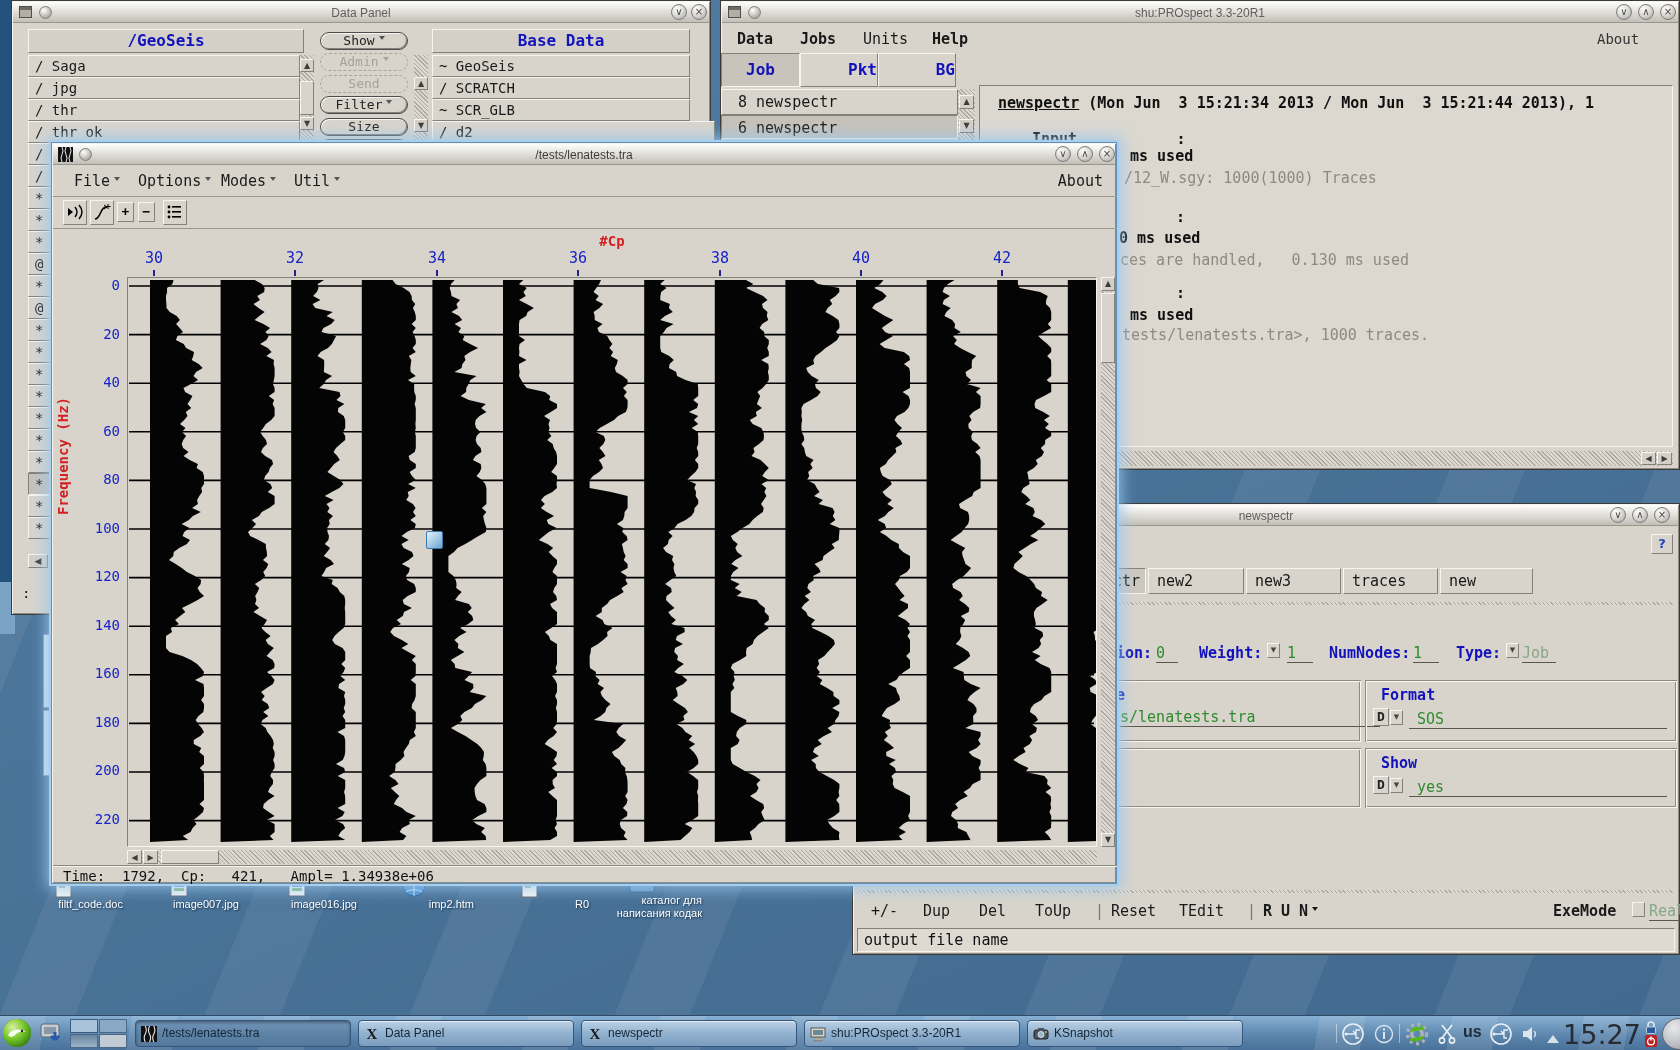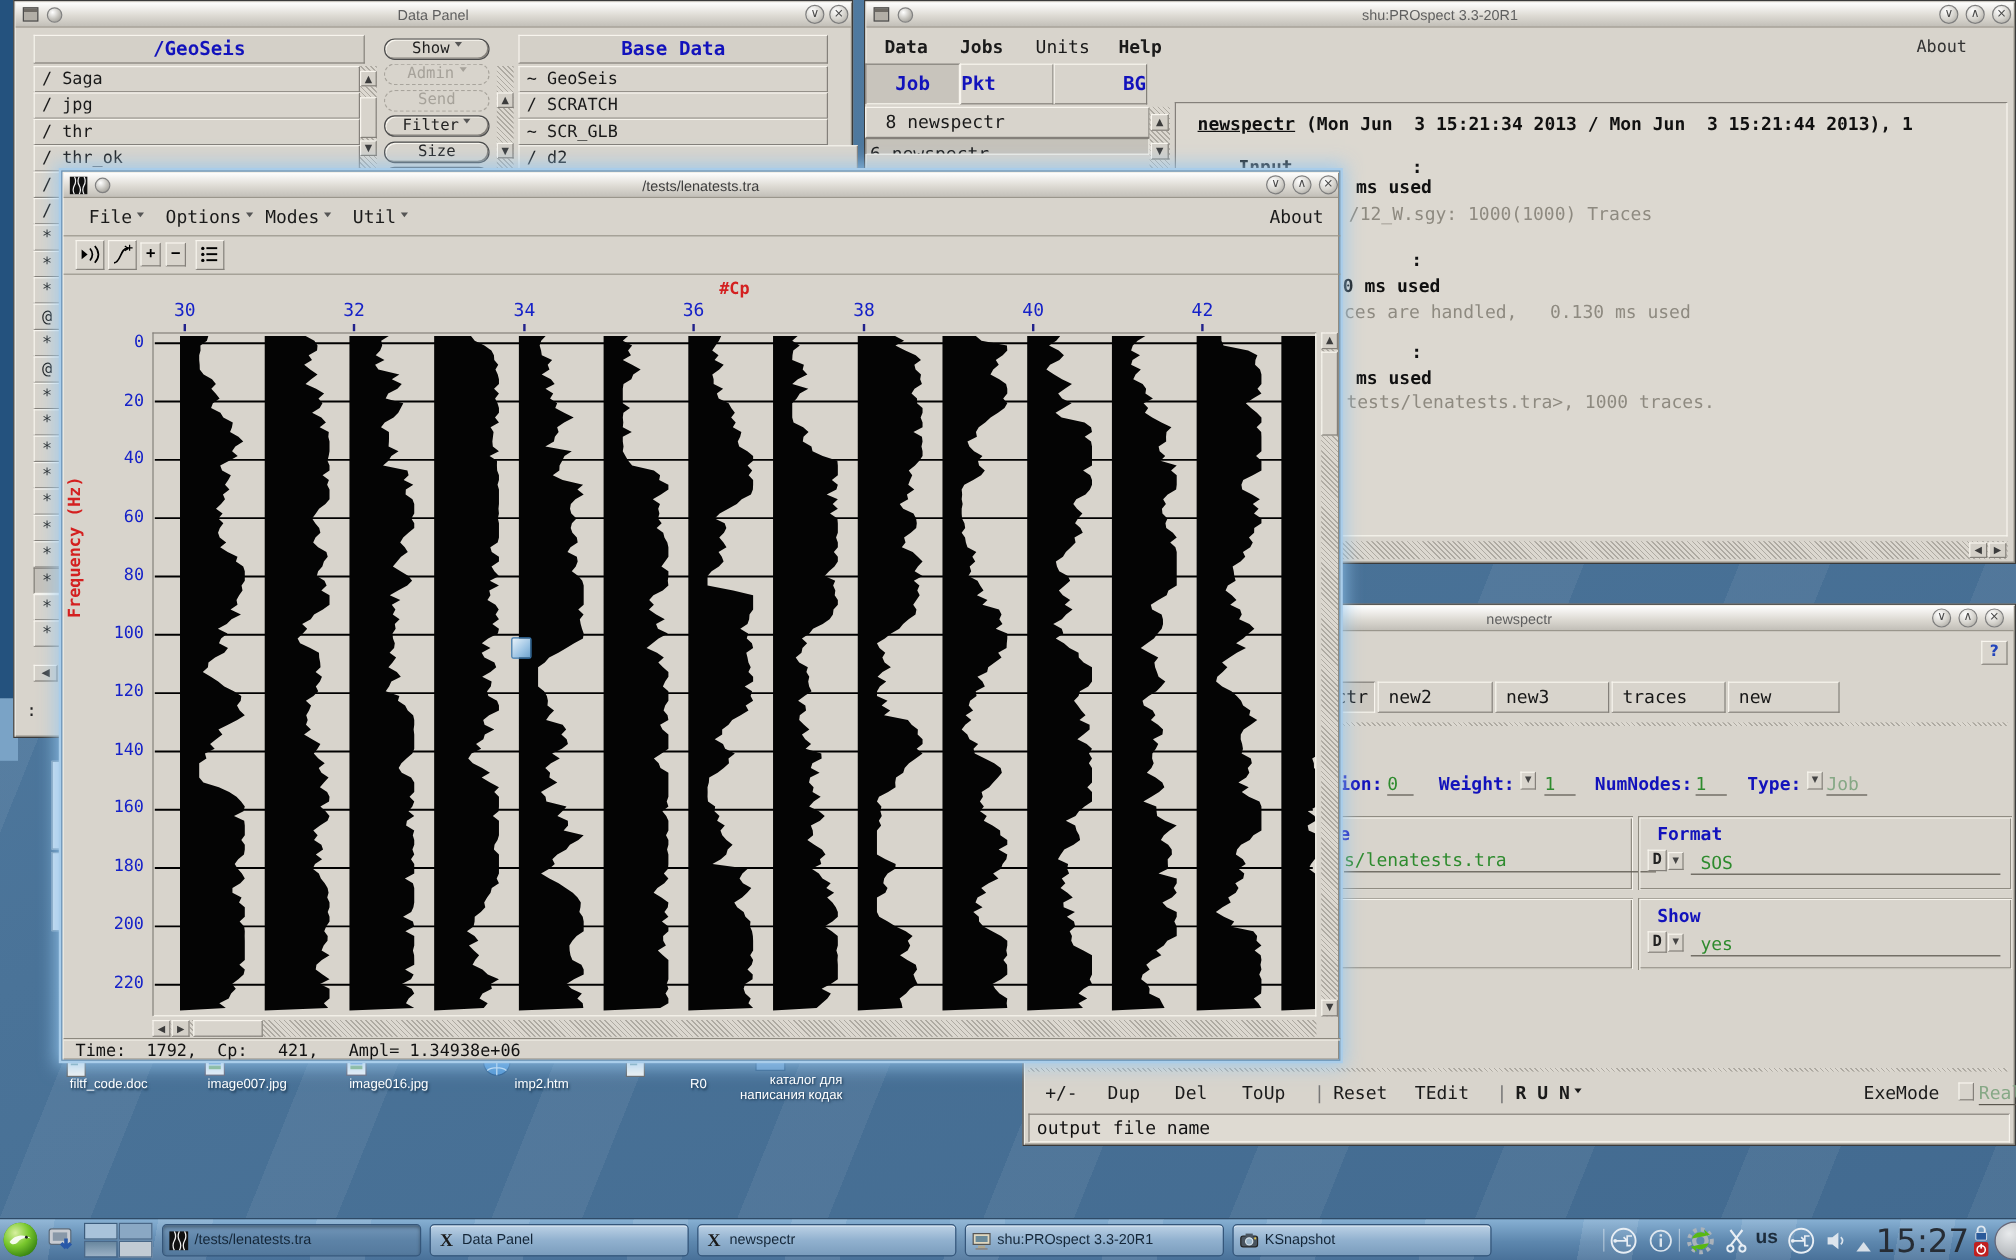--- a/index.html
+++ b/index.html
@@ -195,25 +195,25 @@
       <span class="wbtn" style="left:938px">×</span>
     </div>
 
     <div class="men grn" style="left:16px;top:28px;font-weight:bold">Data</div>
     <div class="men grn" style="left:79px;top:28px;font-weight:bold">Jobs</div>
     <div class="men grn" style="left:142px;top:28px;font-weight:normal">Units</div>
     <div class="men grn" style="left:211px;top:28px;font-weight:bold">Help</div>
     <div class="men" style="left:876px;top:28px;font-size:14px;color:#333">About</div>
 
     <div class="abs sz" style="left:0;top:52px;width:79px;height:34px;background:#c8c4bc;text-align:center;font:bold 16px/32px 'DejaVu Sans Mono',monospace;color:#1212bc">Job</div>
-    <div class="abs rz" style="left:79px;top:52px;width:78px;height:34px;text-align:left;font:bold 16px/32px 'DejaVu Sans Mono',monospace;color:#1212bc">Pkt</div>
+    <div class="abs rz" style="left:79px;top:52px;width:78px;height:34px;text-align:right;font:bold 16px/32px 'DejaVu Sans Mono',monospace;color:#1212bc">Pkt</div>
     <div class="abs rz" style="left:157px;top:52px;width:78px;height:34px;text-align:right;font:bold 16px/32px 'DejaVu Sans Mono',monospace;color:#1212bc">BG</div>
 
     <div class="row rz" style="left:0;top:88px;width:237px;height:26px;font:15px/24px 'DejaVu Sans Mono',monospace;padding-left:16px">8 newspectr</div>
-    <div class="row sz rowsel" style="left:0;top:114px;width:237px;height:14px;font:15px/24px 'DejaVu Sans Mono',monospace;padding-left:3px">6 newspectr</div>
+    <div class="row sz rowsel" style="left:0;top:114px;width:237px;height:24px;font:15px/24px 'DejaVu Sans Mono',monospace;padding-left:16px">6 newspectr</div>
     <div class="abs stip" style="left:237px;top:88px;width:17px;height:380px">
       <div class="sbtn rz" style="left:1px;top:6px;width:15px;height:14px">▲</div>
       <div class="sbtn rz" style="left:1px;top:30px;width:15px;height:14px">▼</div>
     </div>
 
     <div class="abs sz" style="left:258px;top:84px;width:694px;height:362px;background:#dcd8d0;overflow:hidden">
       <div class="pl" style="left:18px;top:8px"><span class="bu">newspectr</span><span> (Mon Jun  3 15:21:34 2013 / Mon Jun  3 15:21:44 2013), 1</span></div>
       <div class="pl" style="left:52px;top:44px">Input           :</div>
       <div class="pl" style="left:150px;top:61px">ms used</div>
       <div class="pl d" style="left:144px;top:83px">/12_W.sgy: 1000(1000) Traces</div>
@@ -279,21 +279,21 @@
 
     <div class="act" style="left:18px;top:396px">+/-</div>
     <div class="act" style="left:70px;top:396px">Dup</div>
     <div class="act" style="left:126px;top:396px">Del</div>
     <div class="act" style="left:182px;top:396px">ToUp</div>
     <div class="act" style="left:242px;top:396px;color:#777">|</div>
     <div class="act" style="left:258px;top:396px">Reset</div>
     <div class="act" style="left:326px;top:396px">TEdit</div>
     <div class="act" style="left:394px;top:396px;color:#777">|</div>
     <div class="act grn" style="left:410px;top:396px;font-weight:bold"><span>R U N</span><span class="dn"></span></div>
-    <div class="act blue" style="left:700px;top:396px;font-weight:normal">ExeMode</div>
+    <div class="act blue" style="left:700px;top:396px;font-weight:bold">ExeMode</div>
     <div class="ddbtn rz" style="left:779px;top:398px"></div>
     <div class="fldval dimg" style="left:796px;top:398px;width:40px;color:#86a886">Real</div>
 
     <div class="abs sz" style="left:4px;top:424px;width:818px;height:24px;background:#dedad2;font:15px/22px 'DejaVu Sans Mono',monospace;color:#111;padding-left:6px">output file name</div>
   </div>
 
   <div class="win activewin" style="left:51px;top:142px;width:1066px;height:742px;z-index:5">
     <div class="tbar">
       <svg width="15" height="15" viewBox="0 0 15 15" style="position:absolute;left:5px;top:3px">
           <rect width="15" height="15" fill="#111"></rect>

